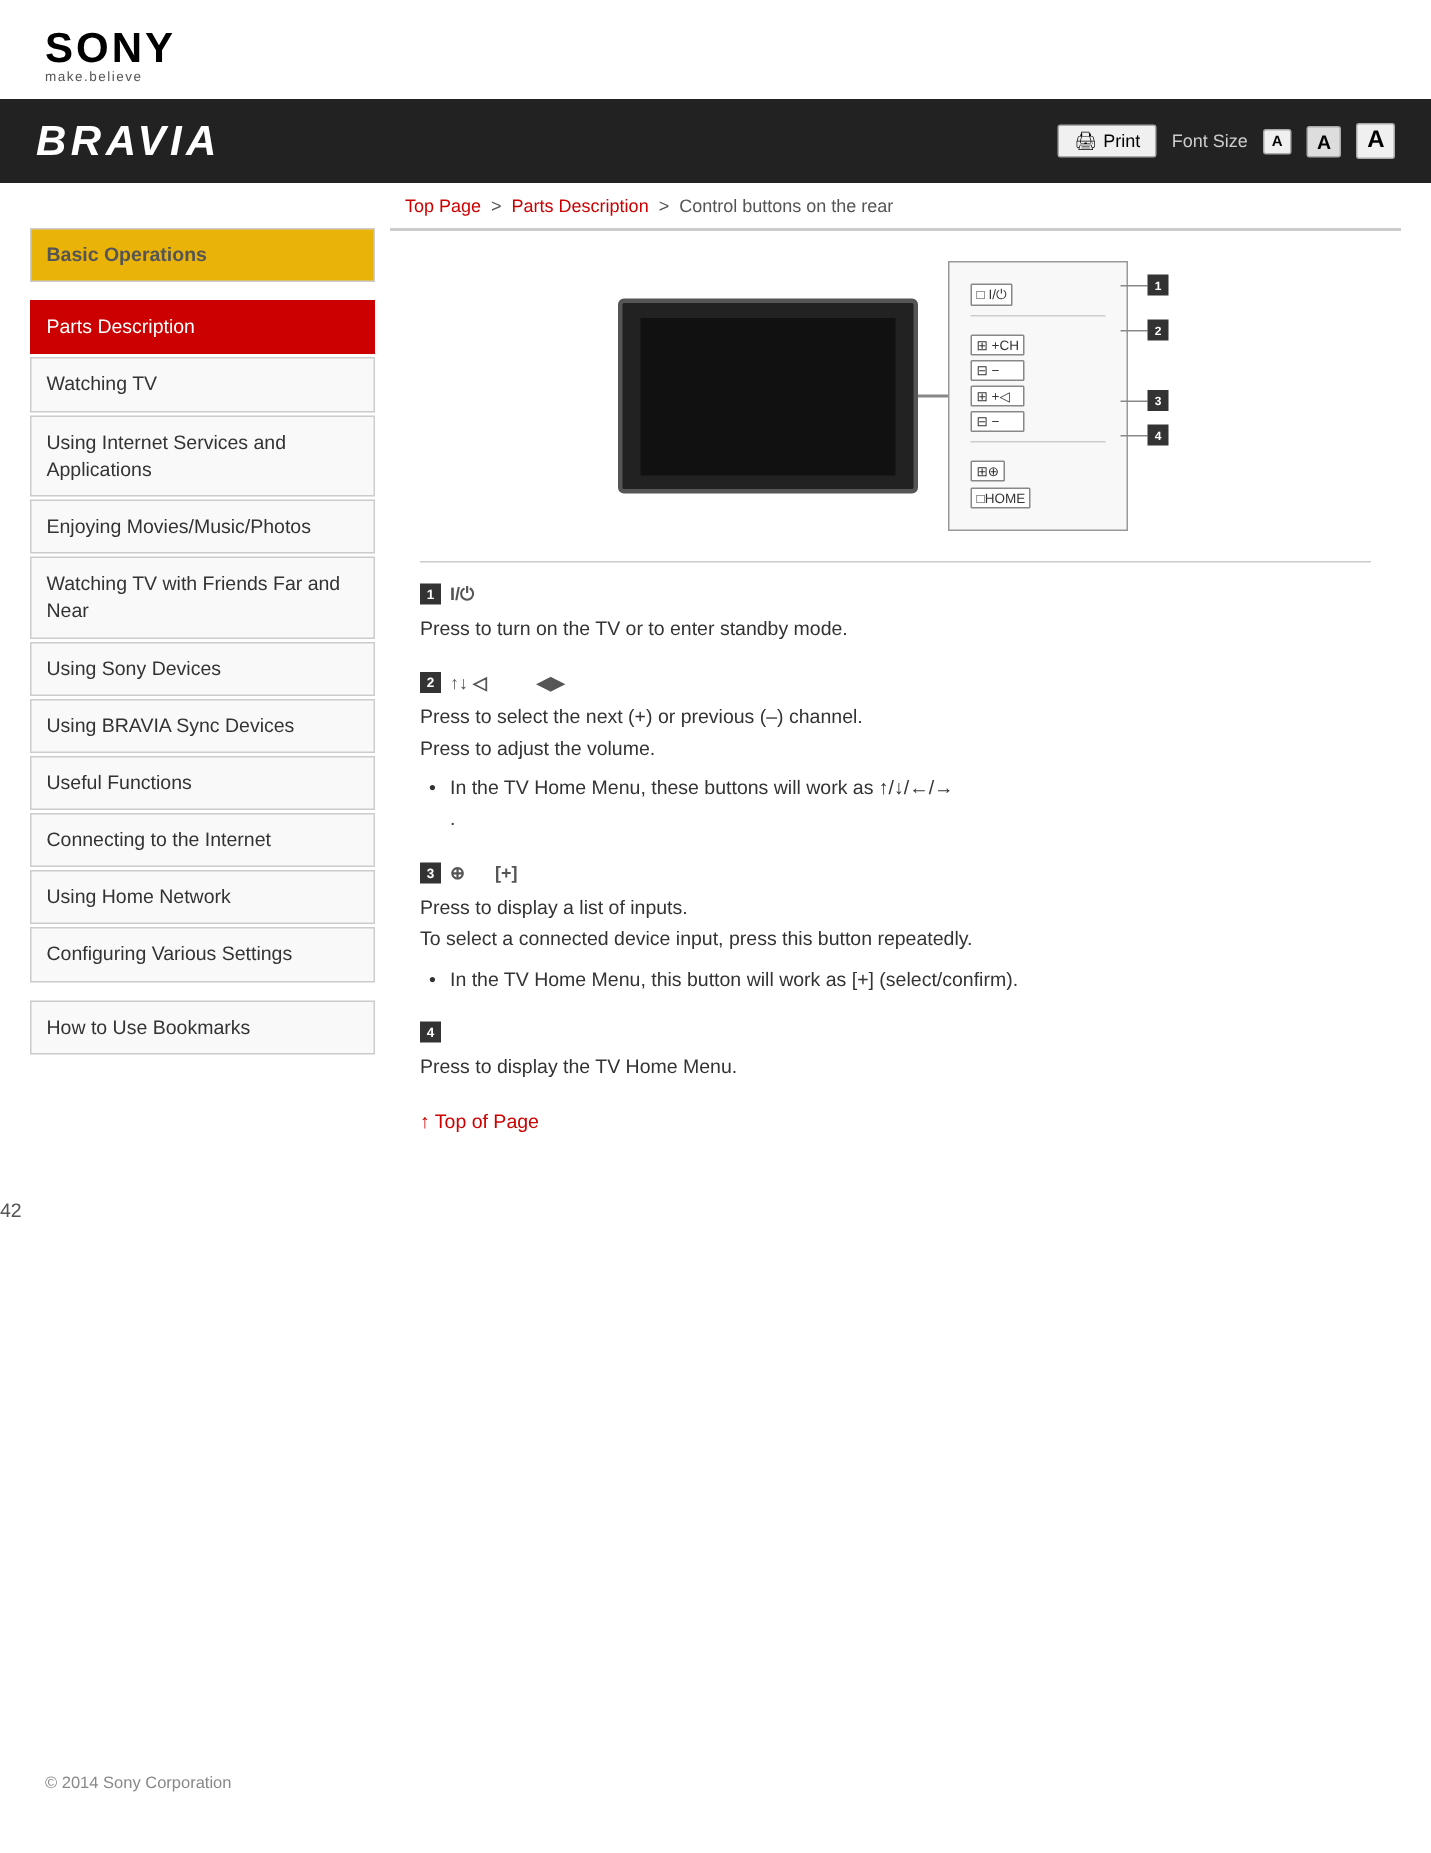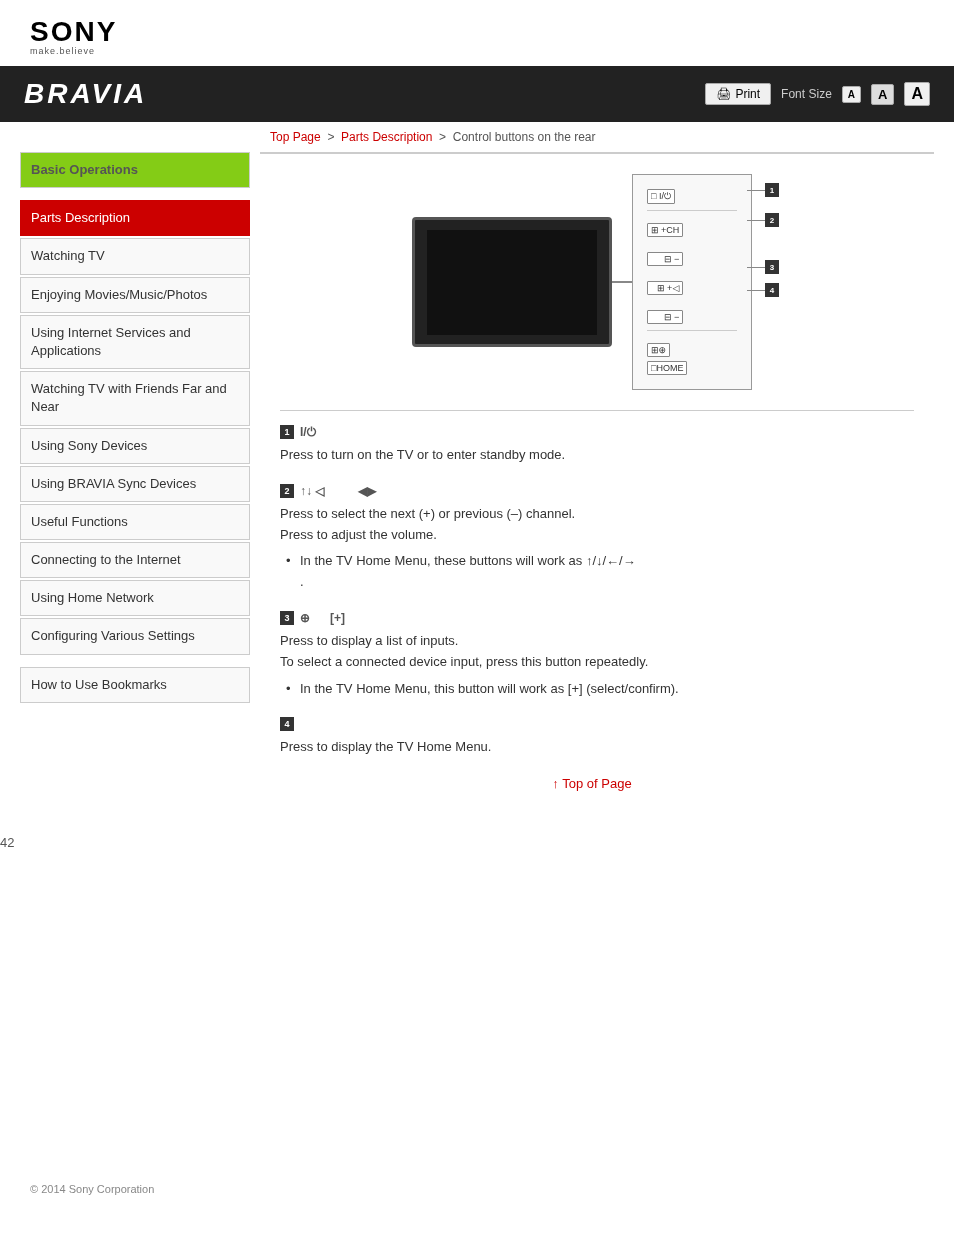--- a/index.html
+++ b/index.html
@@ -27,38 +27,38 @@
     .breadcrumb a { color: #c00; text-decoration: none; }
     .breadcrumb span { color: #555; }
 
     
     .main-layout { display: flex; padding: 0 20px; gap: 0; }
 
     
     .sidebar { width: 240px; min-width: 240px; padding-right: 10px; }
     .sidebar-item { padding: 8px 10px; border: 1px solid #ccc; cursor: pointer; font-size: 13px; color: #333; background: #f9f9f9; margin-bottom: 2px; line-height: 1.4; }
     .sidebar-item.active { background: #cc0000; color: #fff; border-color: #cc0000; }
-    .sidebar-item.section-header { background: #84cc16; font-weight: bold; color: #555; border: 1px solid #ccc; }
+    .sidebar-item.section-header { background: #eab308; font-weight: bold; color: #555; border: 1px solid #ccc; }
     .sidebar-gap { height: 10px; }
 
     
     .content { flex: 1; padding: 0 20px 20px 20px; border-top: 2px solid #ccc; padding-top: 10px; }
     .tv-body { width: 200px; height: 130px; background: #222; border: 3px solid #555; border-radius: 4px; position: relative; display: flex; align-items: center; justify-content: center; }
     .tv-screen { width: 170px; height: 105px; background: #111; }
 
     
     .section-block { margin-bottom: 18px; }
     .section-title { font-size: 14px; font-weight: bold; margin-bottom: 6px; display: flex; align-items: center; gap: 4px; }
     .section-icon { font-size: 12px; color: #555; }
     .section-body { margin-left: 0; line-height: 1.6; font-size: 13px; }
     .bullet-item { padding-left: 20px; position: relative; margin-top: 6px; }
     .bullet-item::before { content: "•"; position: absolute; left: 6px; }
 
     
-    .footer-links { text-align: center; padding-right: 10px; }
+    .footer-links { text-align: left; padding-right: 10px; }
     .footer-links a { color: #cc0000; text-decoration: none; font-size: 13px; display: block; margin-bottom: 4px; }
     .footer-links .up-arrow::before { content: "↑ "; }
     .footer-links .right-arrow::before { content: "▶ "; }
 
     .copyright { position: absolute; bottom: 40px; left: 30px; font-size: 11px; color: #888; }
     .page-num { text-align: left; font-size: 13px; color: #555; margin-top: 20px; }
 
     
     .diagram-container { display: flex; align-items: center; justify-content: center; margin: 10px 0 20px 0; }
     .diagram-inner { display: flex; align-items: center; }
@@ -103,22 +103,22 @@
   <span>Control buttons on the rear</span>
 </div>
 
 <div class="main-layout">
 
   <div class="sidebar">
     <div class="sidebar-item section-header">Basic Operations</div>
     <div class="sidebar-gap"></div>
     <div class="sidebar-item active">Parts Description</div>
     <div class="sidebar-item">Watching TV</div>
+    <div class="sidebar-item">Using Internet Services and Applications</div>
     <div class="sidebar-item">Enjoying Movies/Music/Photos</div>
-    <div class="sidebar-item">Using Internet Services and Applications</div>
     <div class="sidebar-item">Watching TV with Friends Far and Near</div>
     <div class="sidebar-item">Using Sony Devices</div>
     <div class="sidebar-item">Using BRAVIA Sync Devices</div>
     <div class="sidebar-item">Useful Functions</div>
     <div class="sidebar-item">Connecting to the Internet</div>
     <div class="sidebar-item">Using Home Network</div>
     <div class="sidebar-item">Configuring Various Settings</div>
     <div class="sidebar-gap"></div>
     <div class="sidebar-item">How to Use Bookmarks</div>
   </div>
@@ -140,21 +140,21 @@
             <div class="ctrl-line">
               <div class="ctrl-icon">□ I/⏻</div>
               <div style="position:absolute; right:-28px; top:8px; display:flex; align-items:center;">
                 <div style="width:18px; height:1px; background:#888;"></div>
                 <div class="num-circle">1</div>
               </div>
             </div>
 
             <div style="margin: 6px 0; border-top:1px solid #ccc; padding-top:6px;"></div>
             <div class="ctrl-line">
-              <div style="display:flex; flex-direction:column; gap:15px;text-align:right;">
+              <div style="display:flex; flex-direction:column; gap:3px;">
                 <div class="ctrl-icon">⊞ +CH</div>
                 <div class="ctrl-icon">⊟ −</div>
                 <div class="ctrl-icon">⊞ +◁</div>
                 <div class="ctrl-icon">⊟ −</div>
               </div>
               <div style="position:absolute; right:-28px; top:38px; display:flex; align-items:center;">
                 <div style="width:18px; height:1px; background:#888;"></div>
                 <div class="num-circle">2</div>
               </div>
             </div>

